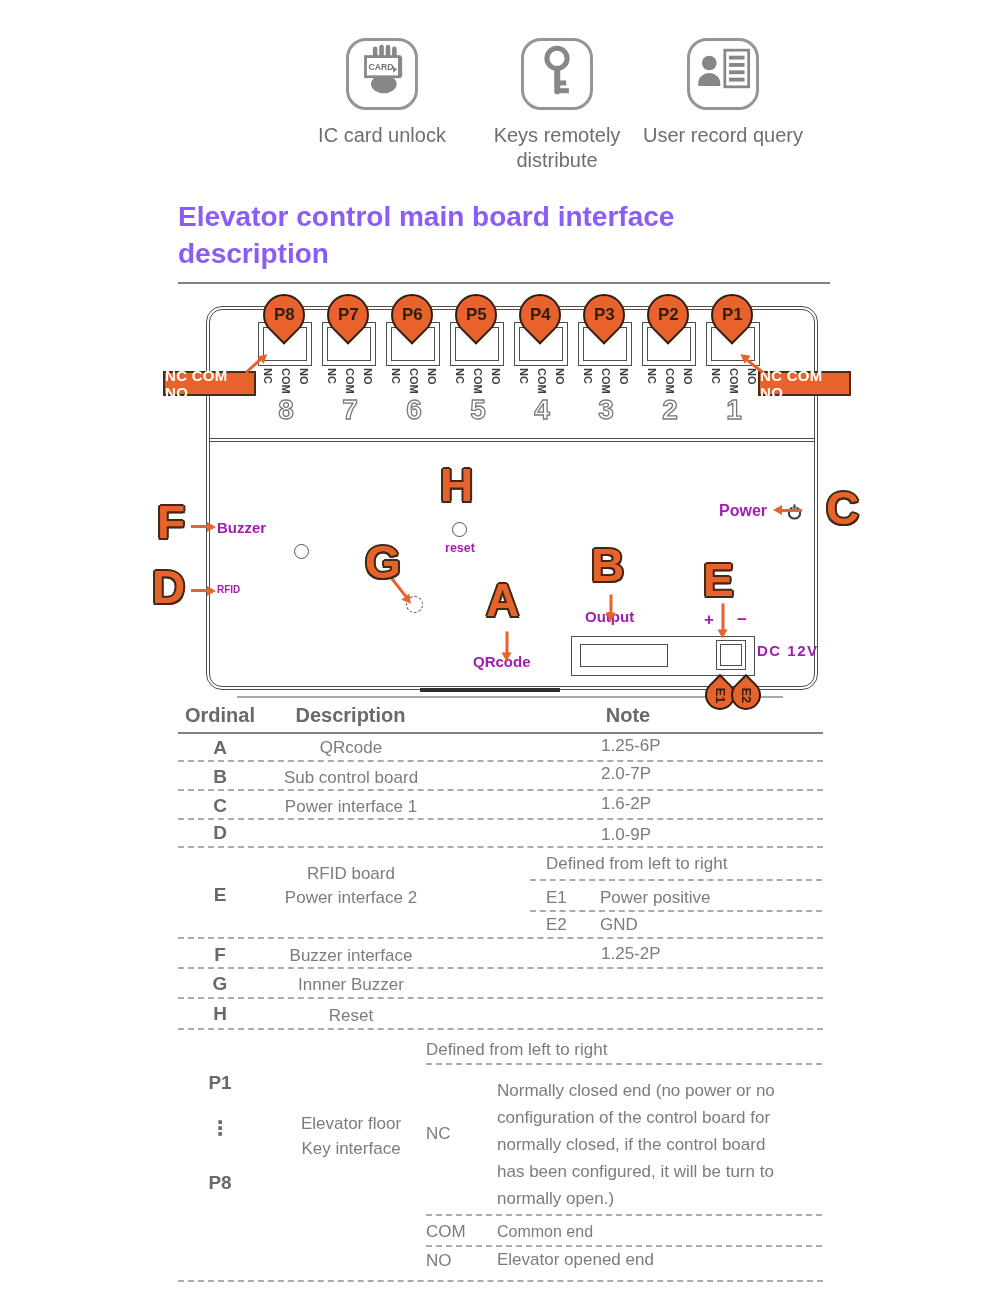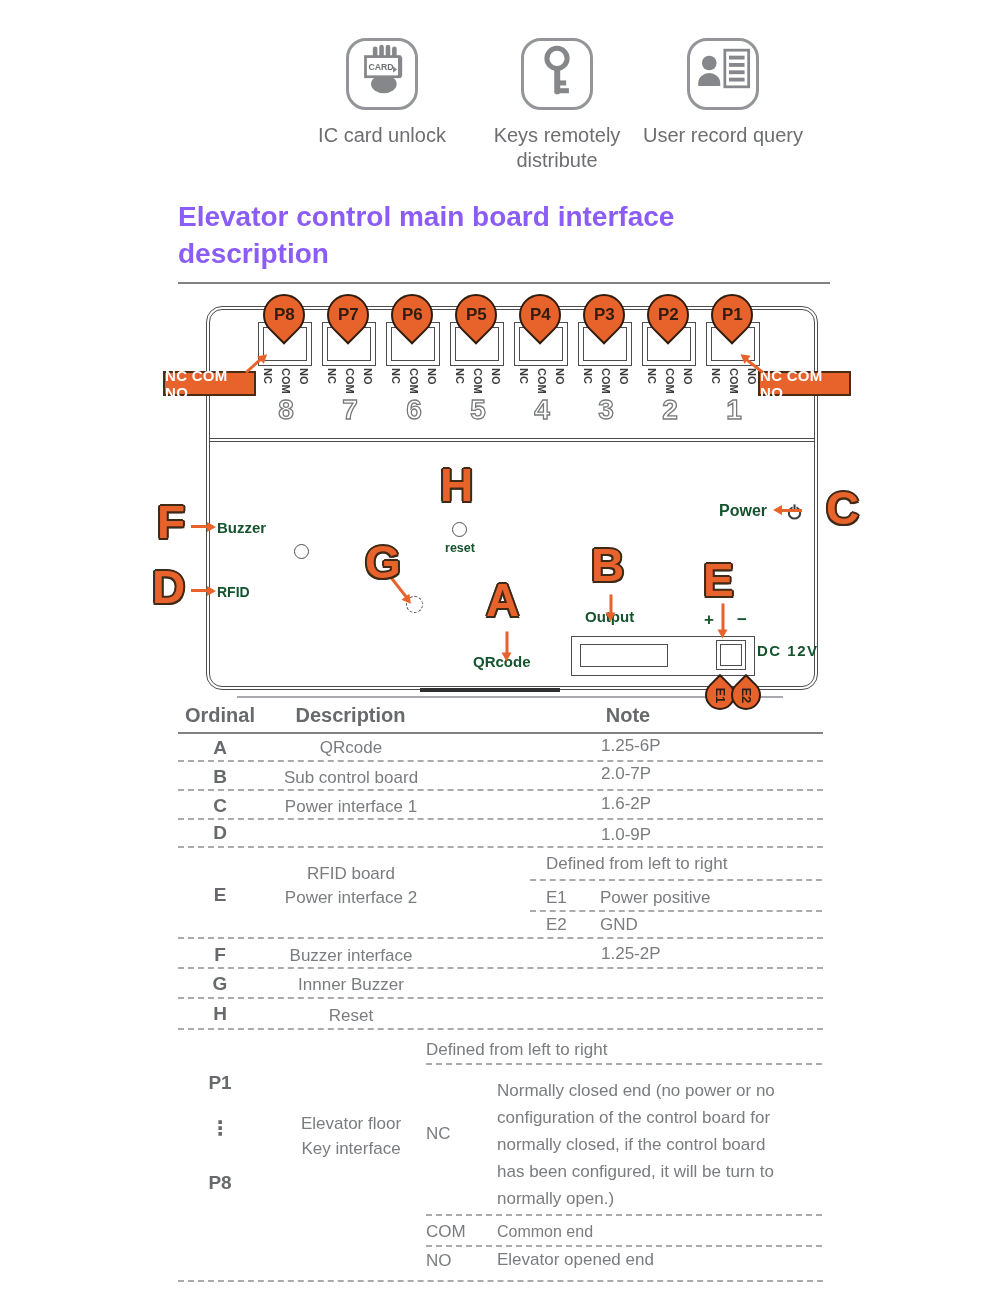--- a/index.html
+++ b/index.html
@@ -31,21 +31,21 @@
   .terms { position:absolute; top:368px; width:48px; display:flex; justify-content:space-between; z-index:3; }
   .terms span { writing-mode:vertical-rl; font-size:11px; font-weight:700; color:#3b3b3d; letter-spacing:0; }
   .cnum { position:absolute; top:394px; width:28px; text-align:center; font-weight:700; font-size:28px;
           color:#fff; -webkit-text-stroke:1.3px #77787b; z-index:3; }
   .banner { position:absolute; top:371px; width:93px; height:25px; background:#e8632b; border:2px solid #4a2b14;
             color:#fff; font-weight:700; font-size:15px; display:flex; align-items:center; justify-content:center;
             letter-spacing:.3px; z-index:6; }
   .arrow { position:absolute; height:3px; background:#e8632b; transform-origin:left center; z-index:7; }
   .arrow::after { content:""; position:absolute; right:-8px; top:50%; transform:translateY(-50%);
                   border-left:9px solid #e8632b; border-top:5.5px solid transparent; border-bottom:5.5px solid transparent; }
-  .blabel { position:absolute; font-weight:700; font-size:15px; color:#14532d; z-index:4; white-space:nowrap; }
+  .blabel { position:absolute; font-weight:700; font-size:15px; color:#a21caf; z-index:4; white-space:nowrap; }
   .dot-circle { position:absolute; width:15px; height:15px; border:1.5px solid #515151; border-radius:50%; z-index:4; }
   .callout { position:absolute; font-size:46px; line-height:1; font-weight:700; color:#e8632b; z-index:8;
              text-shadow:2px 0 #3f2a17,-2px 0 #3f2a17,0 2px #3f2a17,0 -2px #3f2a17,
                          1.5px 1.5px #3f2a17,-1.5px 1.5px #3f2a17,1.5px -1.5px #3f2a17,-1.5px -1.5px #3f2a17; }
   .outrect { position:absolute; left:571px; top:636px; width:184px; height:40px; border:1.5px solid #4d4d4f; background:#fff; z-index:4; }
   .outrect-in { position:absolute; left:8px; top:7px; width:88px; height:23px; border:1.5px solid #4d4d4f; }
   .esq { position:absolute; left:144px; top:3px; width:30px; height:30px; border:1.5px solid #4d4d4f; }
   .esq-in { position:absolute; inset:3px; border:1px solid #4d4d4f; }
   .epin { position:absolute; top:680px; width:30px; height:30px; background:#e8632b; border:2px solid #2f1d10;
           border-radius:50% 0 50% 50%; transform:rotate(-45deg); display:flex; align-items:center; justify-content:center; z-index:8; }
@@ -216,21 +216,21 @@
   <div class="cnum" style="left:592px">3</div>
   <div class="cnum" style="left:656px">2</div>
   <div class="cnum" style="left:720px">1</div>
 
   <div class="banner" style="left:163px">NC COM NO</div>
   <div class="banner" style="left:758px">NC COM NO</div>
   <div class="arrow" style="left:246px;top:371px;width:20px;transform:rotate(-42deg)"></div>
   <div class="arrow" style="left:763px;top:371px;width:21px;transform:rotate(218deg)"></div>
 
   <div class="blabel" style="left:217px;top:519px">Buzzer</div>
-  <div class="blabel" style="left:217px;top:584px;font-size:14px">RFID</div>
+  <div class="blabel" style="left:217px;top:584px;font-size:10px">RFID</div>
   <div class="blabel" style="left:437px;top:541px;width:46px;text-align:center;font-size:12.5px">reset</div>
   <div class="blabel" style="left:473px;top:653px">QRcode</div>
   <div class="blabel" style="left:585px;top:608px">Output</div>
   <div class="blabel" style="left:719px;top:502px;font-size:16px">Power</div>
   <div class="blabel" style="left:757px;top:642px;letter-spacing:1.5px">DC 12V</div>
   <div class="blabel" style="left:704px;top:610px;font-size:17px">+</div>
   <div class="blabel" style="left:737px;top:610px;font-size:17px">−</div>
 
   <svg class="abs" style="left:786px;top:503px;z-index:4" width="17" height="17" viewBox="0 0 18 18">
     <circle cx="9" cy="10.5" r="6" fill="none" stroke="#3f3f41" stroke-width="2.2"></circle>

